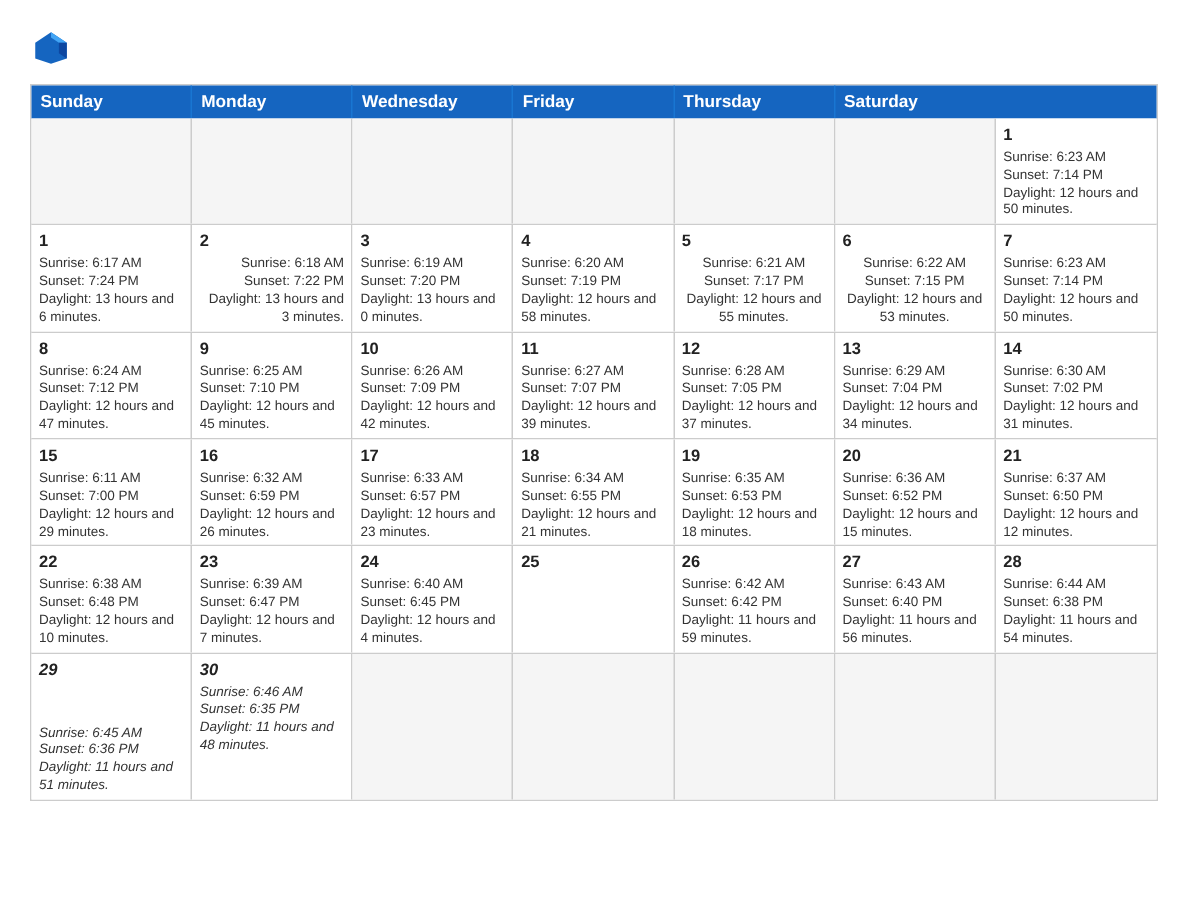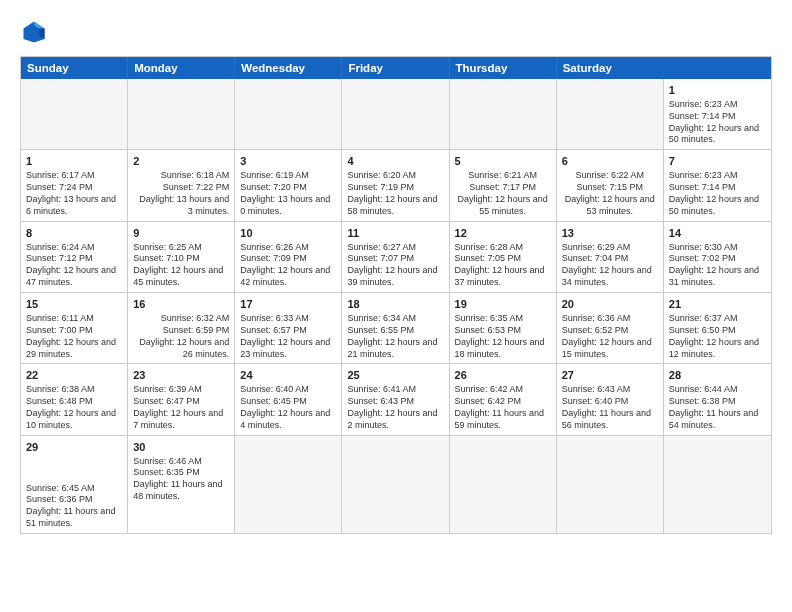--- a/index.html
+++ b/index.html
@@ -78,21 +78,21 @@
       flex: 1;
       display: flex;
       flex-direction: column;
     }
     .cal-week {
       flex: 1;
       display: grid;
       grid-template-columns: repeat(7, 1fr);
       border-bottom: 1px solid #ccc;
     }
-    .cal-week:last-child { border-bottom: none; }
+    .cal-week:last-child { border-bottom: none; font-style: italic; }
     .cal-cell {
       border-right: 1px solid #ccc;
       padding: 4px 5px 3px 5px;
       font-size: 9.2px;
       color: #333;
       vertical-align: top;
       line-height: 1.35;
       background: #fff;
     }
     .cal-cell:last-child { border-right: none; }
@@ -246,21 +246,21 @@
         </div>
         <div class="cal-week">
           <div class="cal-cell">
             <span class="day-num">15</span>
             <div class="info" style="white-space: pre-line;">Sunrise: 6:11 AM
 Sunset: 7:00 PM
 Daylight: 12 hours and 29 minutes.</div>
           </div>
           <div class="cal-cell">
             <span class="day-num">16</span>
-            <div class="info" style="white-space: pre-line; text-align: right;">Sunrise: 6:32 AM
+            <div class="info" style="white-space: pre-line;">Sunrise: 6:32 AM
 Sunset: 6:59 PM
 Daylight: 12 hours and 26 minutes.</div>
           </div>
           <div class="cal-cell">
             <span class="day-num">17</span>
             <div class="info" style="white-space: pre-line;">Sunrise: 6:33 AM
 Sunset: 6:57 PM
 Daylight: 12 hours and 23 minutes.</div>
           </div>
           <div class="cal-cell">
@@ -302,23 +302,20 @@
 Daylight: 12 hours and 7 minutes.</div>
           </div>
           <div class="cal-cell">
             <span class="day-num">24</span>
             <div class="info" style="white-space: pre-line;">Sunrise: 6:40 AM
 Sunset: 6:45 PM
 Daylight: 12 hours and 4 minutes.</div>
           </div>
           <div class="cal-cell">
             <span class="day-num">25</span>
-            <div class="info" style="white-space: pre-line;">Sunrise: 6:41 AM
-Sunset: 6:43 PM
-Daylight: 12 hours and 2 minutes.</div>
           </div>
           <div class="cal-cell">
             <span class="day-num">26</span>
             <div class="info" style="white-space: pre-line;">Sunrise: 6:42 AM
 Sunset: 6:42 PM
 Daylight: 11 hours and 59 minutes.</div>
           </div>
           <div class="cal-cell">
             <span class="day-num">27</span>
             <div class="info" style="white-space: pre-line;">Sunrise: 6:43 AM

